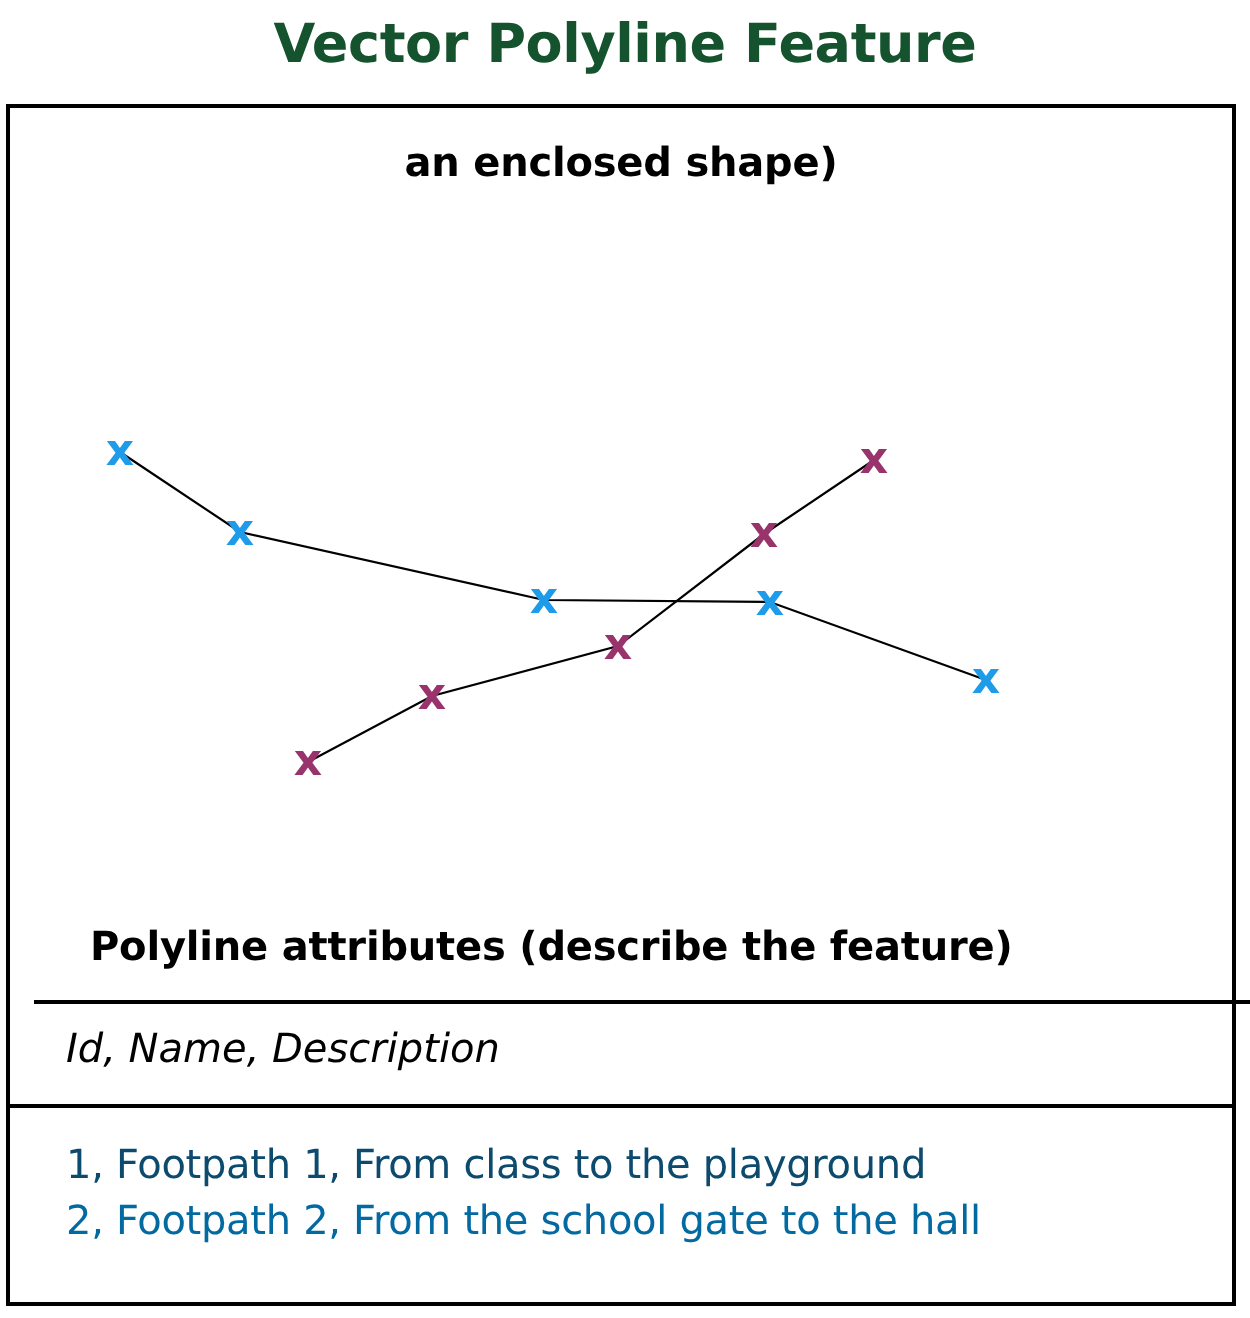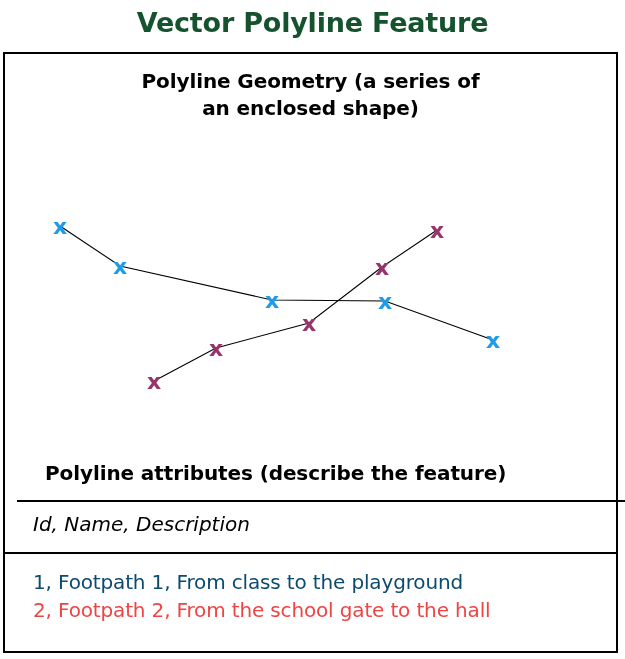--- a/index.html
+++ b/index.html
@@ -135,21 +135,20 @@
 </head>
 <body>
 
 <div id="page-title">Vector Polyline Feature</div>
 
 <div id="figure-frame">
 
   <div id="geometry-panel">
 
     <div id="geometry-caption">
-      <div>Polyline Geometry (a series of</div>
       <div>an enclosed shape)</div>
     </div>
 
     <svg id="polyline-canvas" viewBox="0 0 611 398">
       <g id="polyline-segments">
           <polyline points="55,172 115,212 267,246 380,247 488,286" fill="none" stroke="#000000" stroke-width="1.1"></polyline>
           <polyline points="149,327 211,294 304,269 377,213 432,176" fill="none" stroke="#000000" stroke-width="1.1"></polyline>
         </g>
       <g id="polyline-vertices">
           <text x="55" y="172" text-anchor="middle" dominant-baseline="central" fill="#1e9be9" font-family="&quot;DejaVu Sans&quot;, sans-serif" font-size="22" font-weight="bold">x</text>
@@ -172,18 +171,18 @@
     <div class="table-row" id="attributes-header-row">
       <div id="attributes-header-label">Polyline attributes (describe the feature)</div>
     </div>
 
     <div class="table-row" id="attributes-fields-row">
       <div id="attributes-fields-label">Id, Name, Description</div>
     </div>
 
     <div class="table-row" id="attributes-values-row">
       <div class="attribute-value-line" id="attribute-value-line-1" style="color: #0c4a6e;">1, Footpath 1, From class to the playground</div>
-      <div class="attribute-value-line" id="attribute-value-line-2" style="color: #ef4444;">2, Footpath 2, From the school gate to the hall</div>
+      <div class="attribute-value-line" id="attribute-value-line-2" style="color: #0369a1;">2, Footpath 2, From the school gate to the hall</div>
     </div>
 
   </div>
 
 </div>
 
 </body></html>

